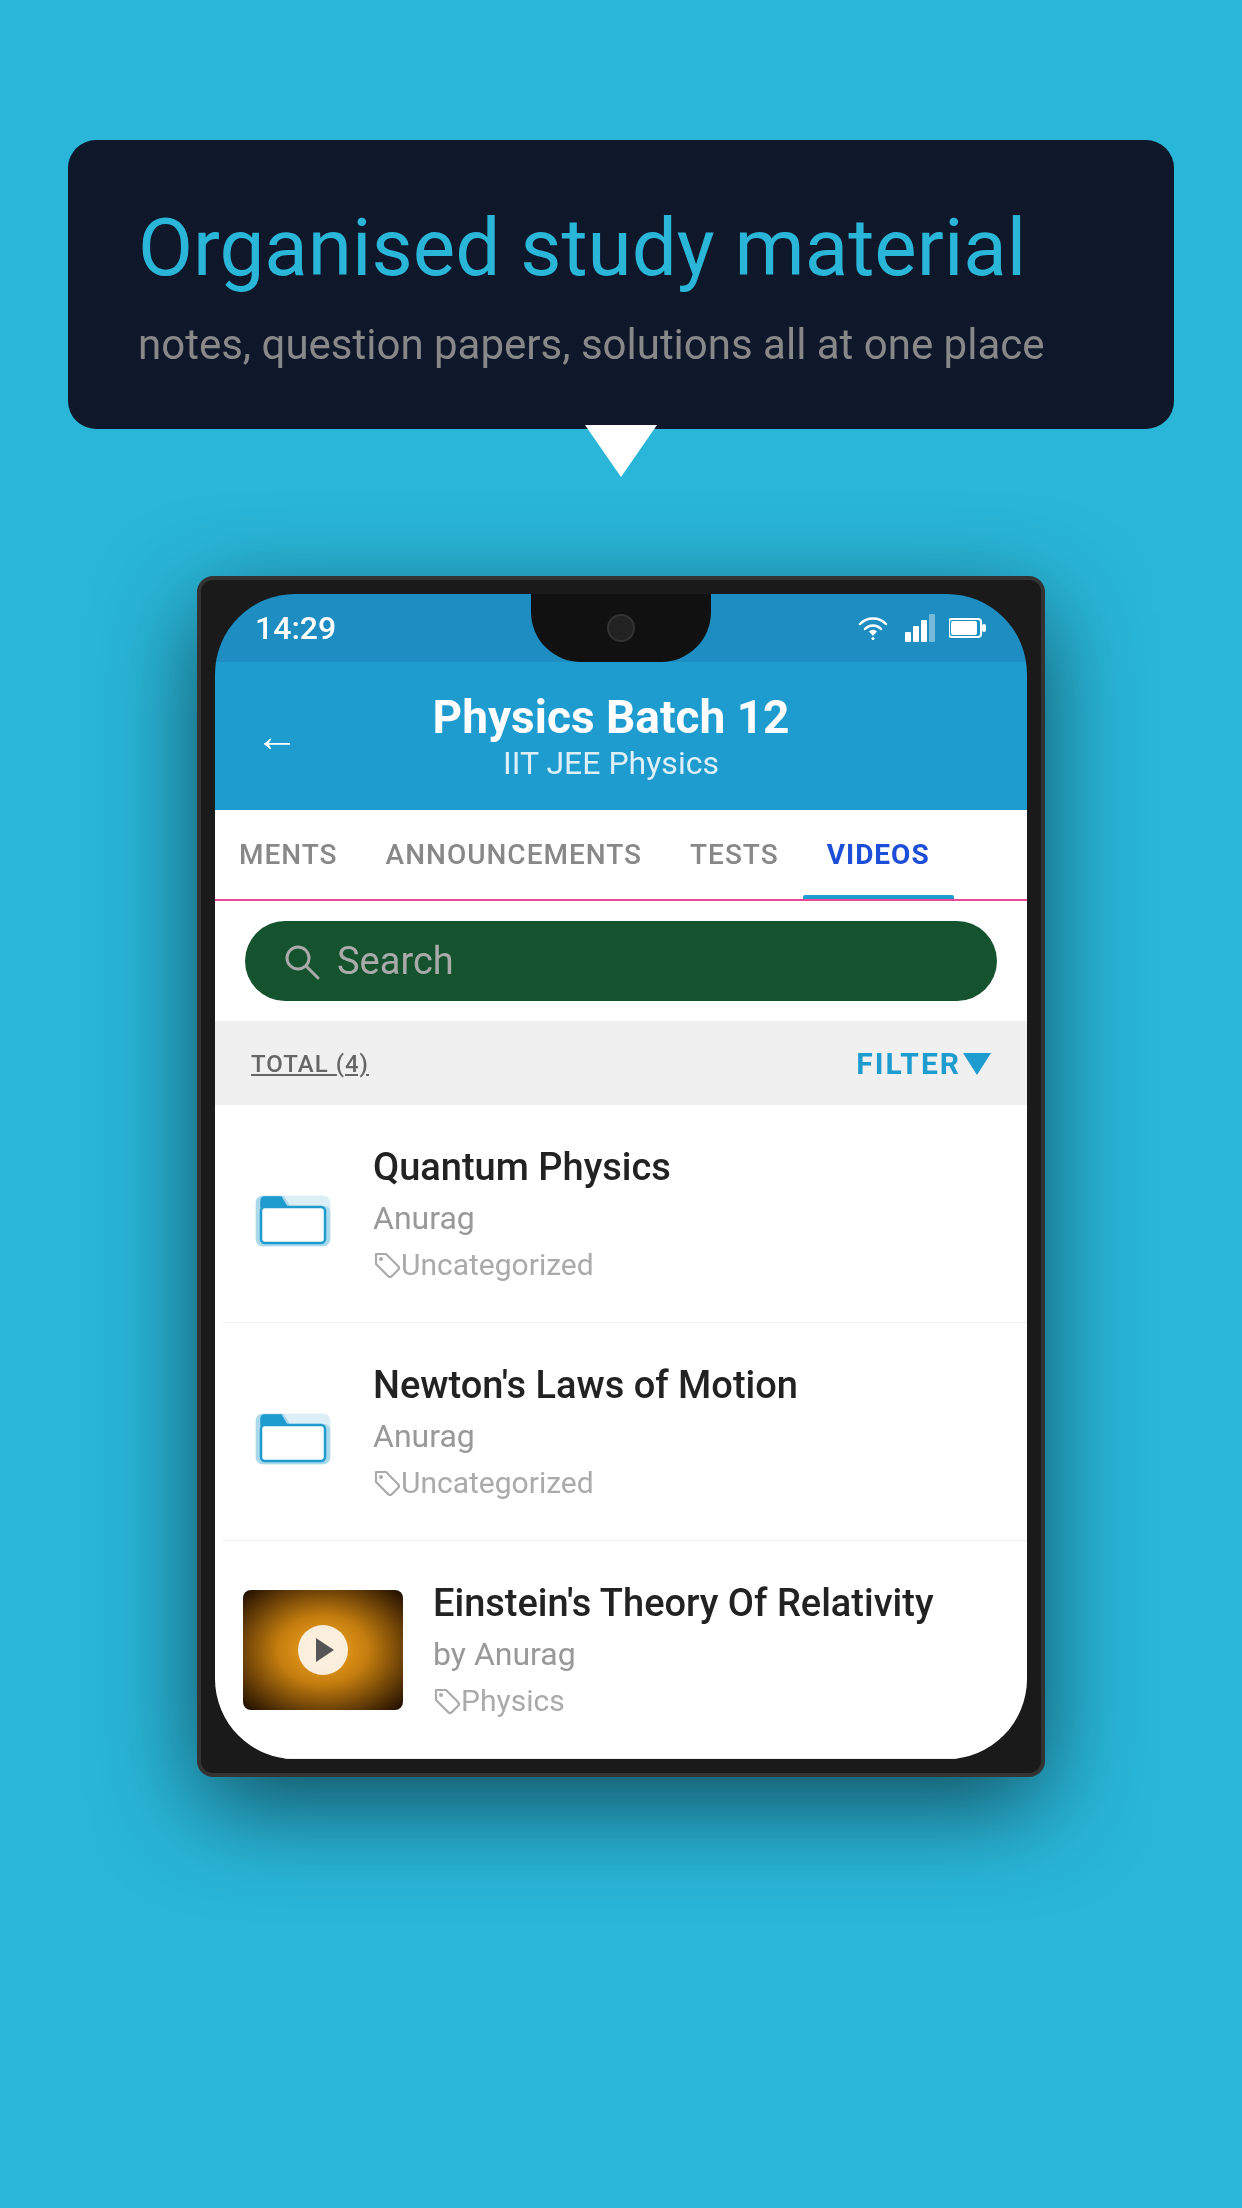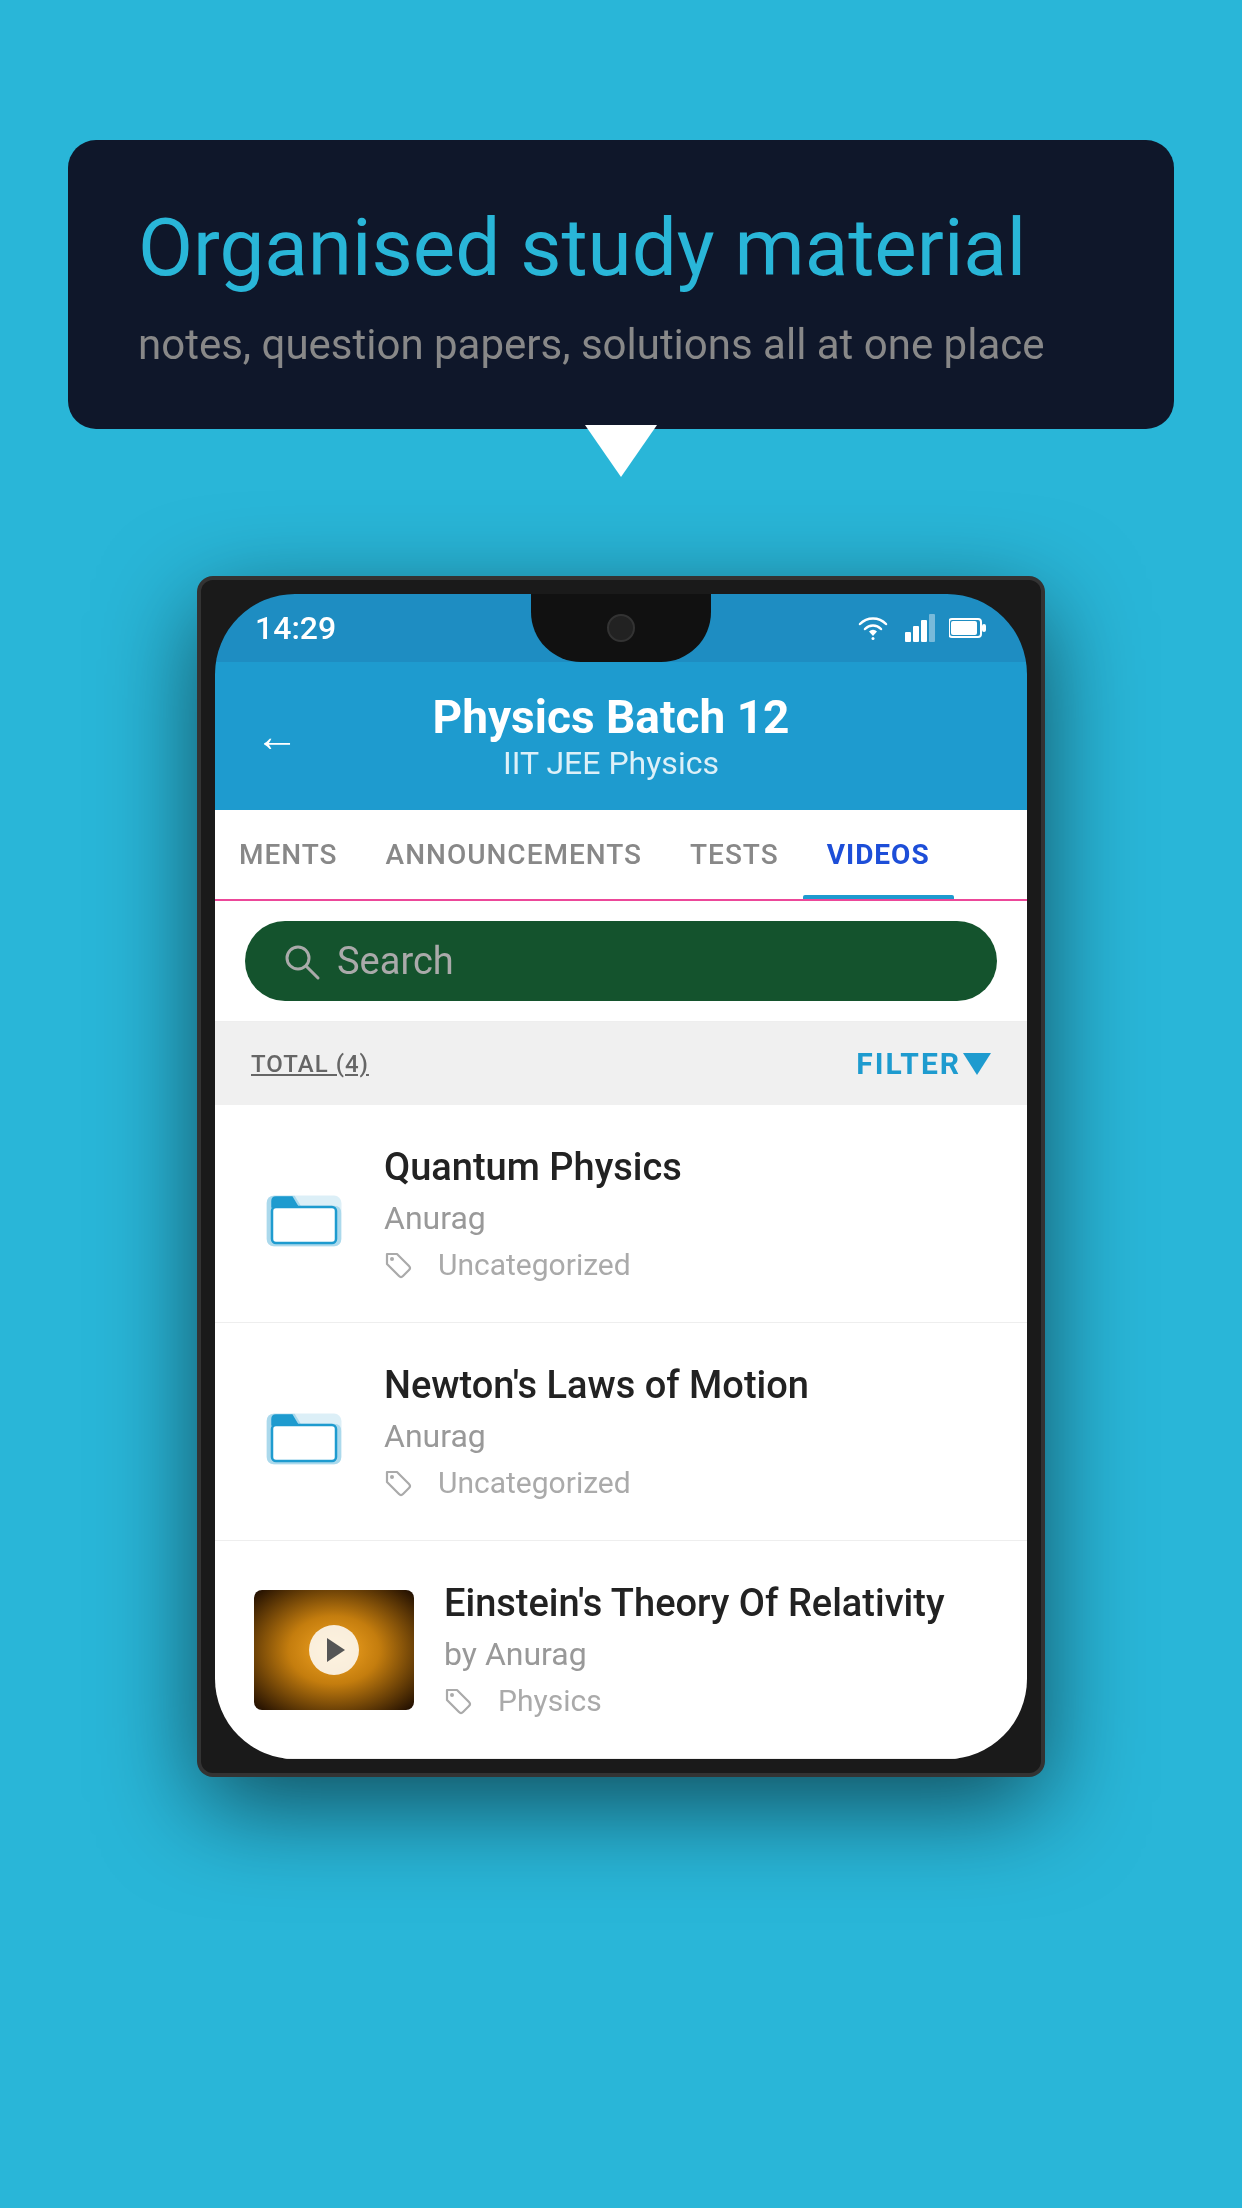--- a/index.html
+++ b/index.html
@@ -251,24 +251,25 @@
     }
 
     
     .video-list {
       background: white;
     }
 
     .video-item {
       display: flex;
       align-items: center;
-      padding: 40px 39px;
+      padding: 40px 20px;
       border-bottom: 1px solid #eee;
       gap: 30px;
       cursor: pointer;
+      margin-left: 8px;
     }
 
     .video-thumb {
       width: 160px;
       height: 120px;
       background: #222;
       border-radius: 8px;
       flex-shrink: 0;
       position: relative;
       overflow: hidden;
@@ -330,21 +331,21 @@
 
     .video-author {
       font-size: 32px;
       color: #999;
       margin-bottom: 10px;
     }
 
     .video-tag {
       display: flex;
       align-items: center;
-      gap: 26px;
+      gap: 0;
     }
 
     .tag-text {
       font-size: 30px;
       color: #aaa;
     }
   </style>
 </head>
 <body>
 

